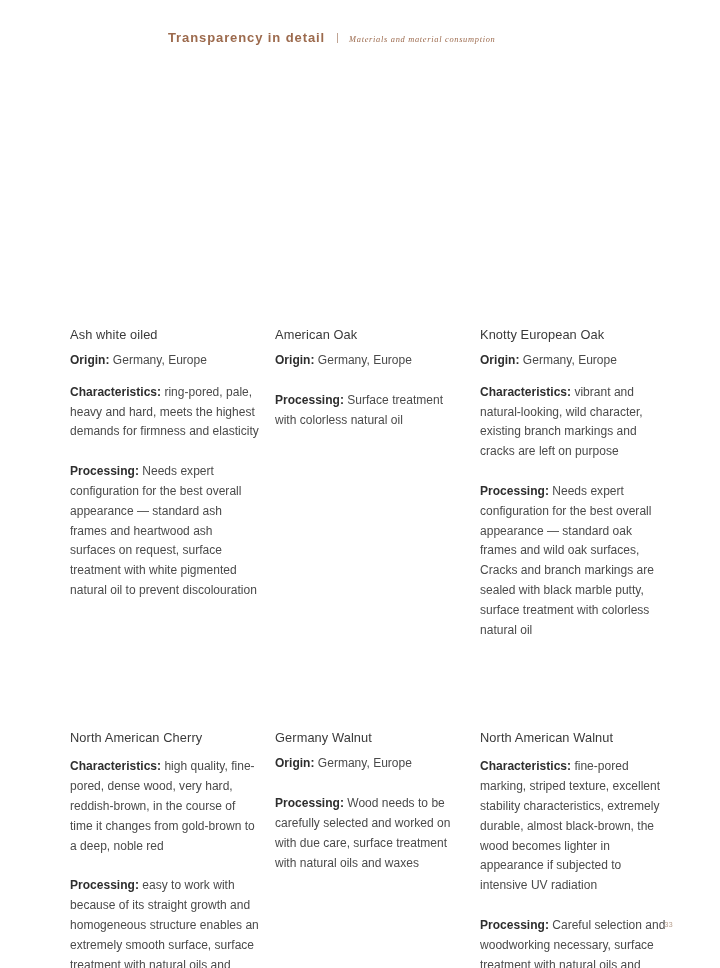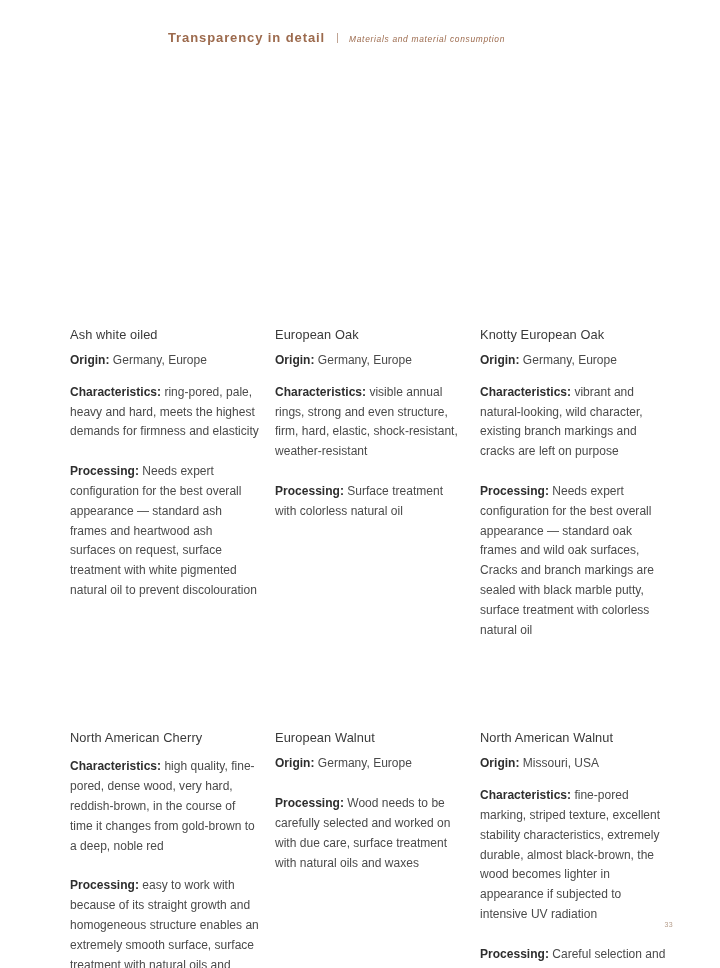--- a/index.html
+++ b/index.html
@@ -34,21 +34,21 @@
   .header-sep {
     display: inline-block;
     width: 1px;
     height: 10px;
     background: #c0a493;
     margin: 0 11px 0 12px;
     position: relative;
     top: 1px;
   }
   .header-right {
-    font-family: Liberation Sans, sans-serif;
+    font-family: Liberation Serif, serif;
     font-style: italic;
     font-size: 8.4px;
     letter-spacing: 0.7px;
     color: #9c6a4d;
   }
 
   
   .content {
     position: absolute;
     left: 70px;
@@ -117,23 +117,22 @@
   <div class="row">
 
     <div class="entry">
       <div class="entry-title">Ash white oiled</div>
       <p class="field origin"><b>Origin:</b> <span>Germany, Europe</span></p>
       <p class="field characteristics"><b>Characteristics:</b> <span>ring-pored, pale, heavy and hard, meets the highest demands for firmness and elasticity</span></p>
       <p class="field processing"><b>Processing:</b> <span>Needs expert configuration for the best overall appearance — standard ash frames and heartwood ash surfaces on request, surface treatment with white pigmented natural oil to prevent discolouration</span></p>
     </div>
 
     <div class="entry">
-      <div class="entry-title">European Oak</div>
+      <div class="entry-title">American Oak</div>
       <p class="field origin"><b>Origin:</b> <span>Germany, Europe</span></p>
-      <p class="field characteristics"><b>Characteristics:</b> <span>visible annual rings, strong and even structure, firm, hard, elastic, shock-resistant, weather-resistant</span></p>
       <p class="field processing"><b>Processing:</b> <span>Surface treatment with colorless natural oil</span></p>
     </div>
 
     <div class="entry">
       <div class="entry-title">Knotty European Oak</div>
       <p class="field origin"><b>Origin:</b> <span>Germany, Europe</span></p>
       <p class="field characteristics"><b>Characteristics:</b> <span>vibrant and natural-looking, wild character, existing branch markings and cracks are left on purpose</span></p>
       <p class="field processing"><b>Processing:</b> <span>Needs expert configuration for the best overall appearance — standard oak frames and wild oak surfaces, Cracks and branch markings are sealed with black marble putty, surface treatment with colorless natural oil</span></p>
     </div>
 
@@ -143,28 +142,27 @@
 
   <div class="row">
 
     <div class="entry">
       <div class="entry-title">North American Cherry</div>
       <p class="field characteristics"><b>Characteristics:</b> <span>high quality, fine-pored, dense wood, very hard, reddish-brown, in the course of time it changes from gold-brown to a deep, noble red</span></p>
       <p class="field processing"><b>Processing:</b> <span>easy to work with because of its straight growth and homogeneous structure enables an extremely smooth surface, surface treatment with natural oils and waxes</span></p>
     </div>
 
     <div class="entry">
-      <div class="entry-title">European Walnut</div>
+      <div class="entry-title">Germany Walnut</div>
       <p class="field origin"><b>Origin:</b> <span>Germany, Europe</span></p>
       <p class="field processing"><b>Processing:</b> <span>Wood needs to be carefully selected and worked on with due care, surface treatment with natural oils and waxes</span></p>
     </div>
 
     <div class="entry">
       <div class="entry-title">North American Walnut</div>
-      <p class="field origin"><b>Origin:</b> <span>Missouri, USA</span></p>
       <p class="field characteristics"><b>Characteristics:</b> <span>fine-pored marking, striped texture, excellent stability characteristics, extremely durable, almost black-brown, the wood becomes lighter in appearance if subjected to intensive UV radiation</span></p>
       <p class="field processing"><b>Processing:</b> <span>Careful selection and woodworking necessary, surface treatment with natural oils and waxes.</span></p>
     </div>
 
   </div>
 
 </div>
 
 <div class="page-number">33</div>
 

